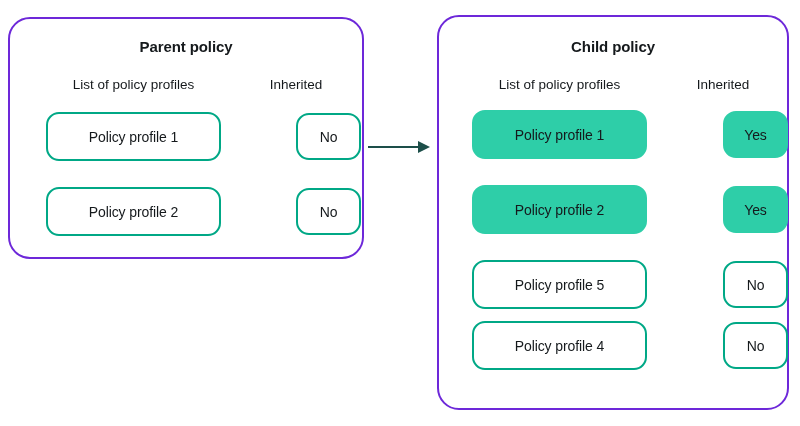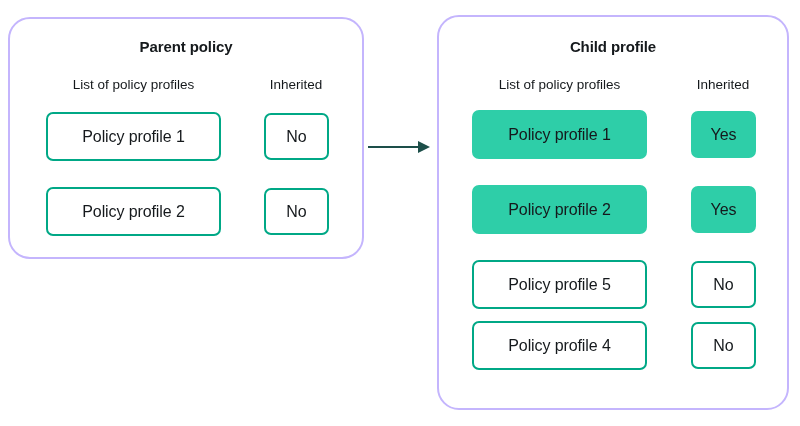--- a/index.html
+++ b/index.html
@@ -17,21 +17,21 @@
   }
   .canvas {
     position: absolute;
     inset: 0;
   }
 
   
   .panel {
     position: absolute;
     box-sizing: border-box;
-    border: 2px solid #c4b5fd;
+    border: 2px solid #6d28d9;
     border-radius: 22px;
     background: #ffffff;
   }
   #panel-parent {
     left: 8px;
     top: 17px;
     width: 356px;
     height: 242px;
   }
   #panel-child {
@@ -80,40 +80,41 @@
     height: 50px;
   }
   #panel-parent .row { left: 36px; right: 0; }
   #panel-child  .row { left: 33px; right: 0; }
 
   .profile-box,
   .inherited-box {
     position: absolute;
     box-sizing: border-box;
     border: 2px solid #00a886;
-    border-radius: 7px;
+    border-radius: 13px;
     background: #ffffff;
     display: flex;
     align-items: center;
     justify-content: center;
-    font-size: 16px;
+    font-size: 14px;
     color: #15191c;
     letter-spacing: -0.1px;
     white-space: nowrap;
   }
   .profile-box {
     left: 0;
     top: 0;
     width: 175px;
     height: 49px;
   }
   .inherited-box {
     top: 1px;
     width: 65px;
     height: 47px;
+    margin-left: 32px;
   }
   #panel-parent .inherited-box { left: 218px; }
   #panel-child  .inherited-box { left: 219px; }
 
   .profile-box.filled,
   .inherited-box.filled {
     background: #2ecea8;
     border-color: #2ecea8;
   }
 
@@ -149,21 +150,21 @@
       <div class="inherited-box">No</div>
     </div>
   </div>
 
   <svg id="flow-arrow" viewBox="0 0 64 28">
     <line x1="0" y1="14" x2="52" y2="14" stroke="#1d4f4a" stroke-width="2"></line>
     <polygon points="50,8 62,14 50,20" fill="#1d4f4a"></polygon>
   </svg>
 
   <div class="panel" id="panel-child">
-    <div class="panel-title">Child profile</div>
+    <div class="panel-title">Child policy</div>
 
     <div class="col-headers">
       <div class="col-header profiles">List of policy profiles</div>
       <div class="col-header inherited">Inherited</div>
     </div>
 
     <div class="row" style="top:93px;">
       <div class="profile-box filled">Policy profile 1</div>
       <div class="inherited-box filled">Yes</div>
     </div>

